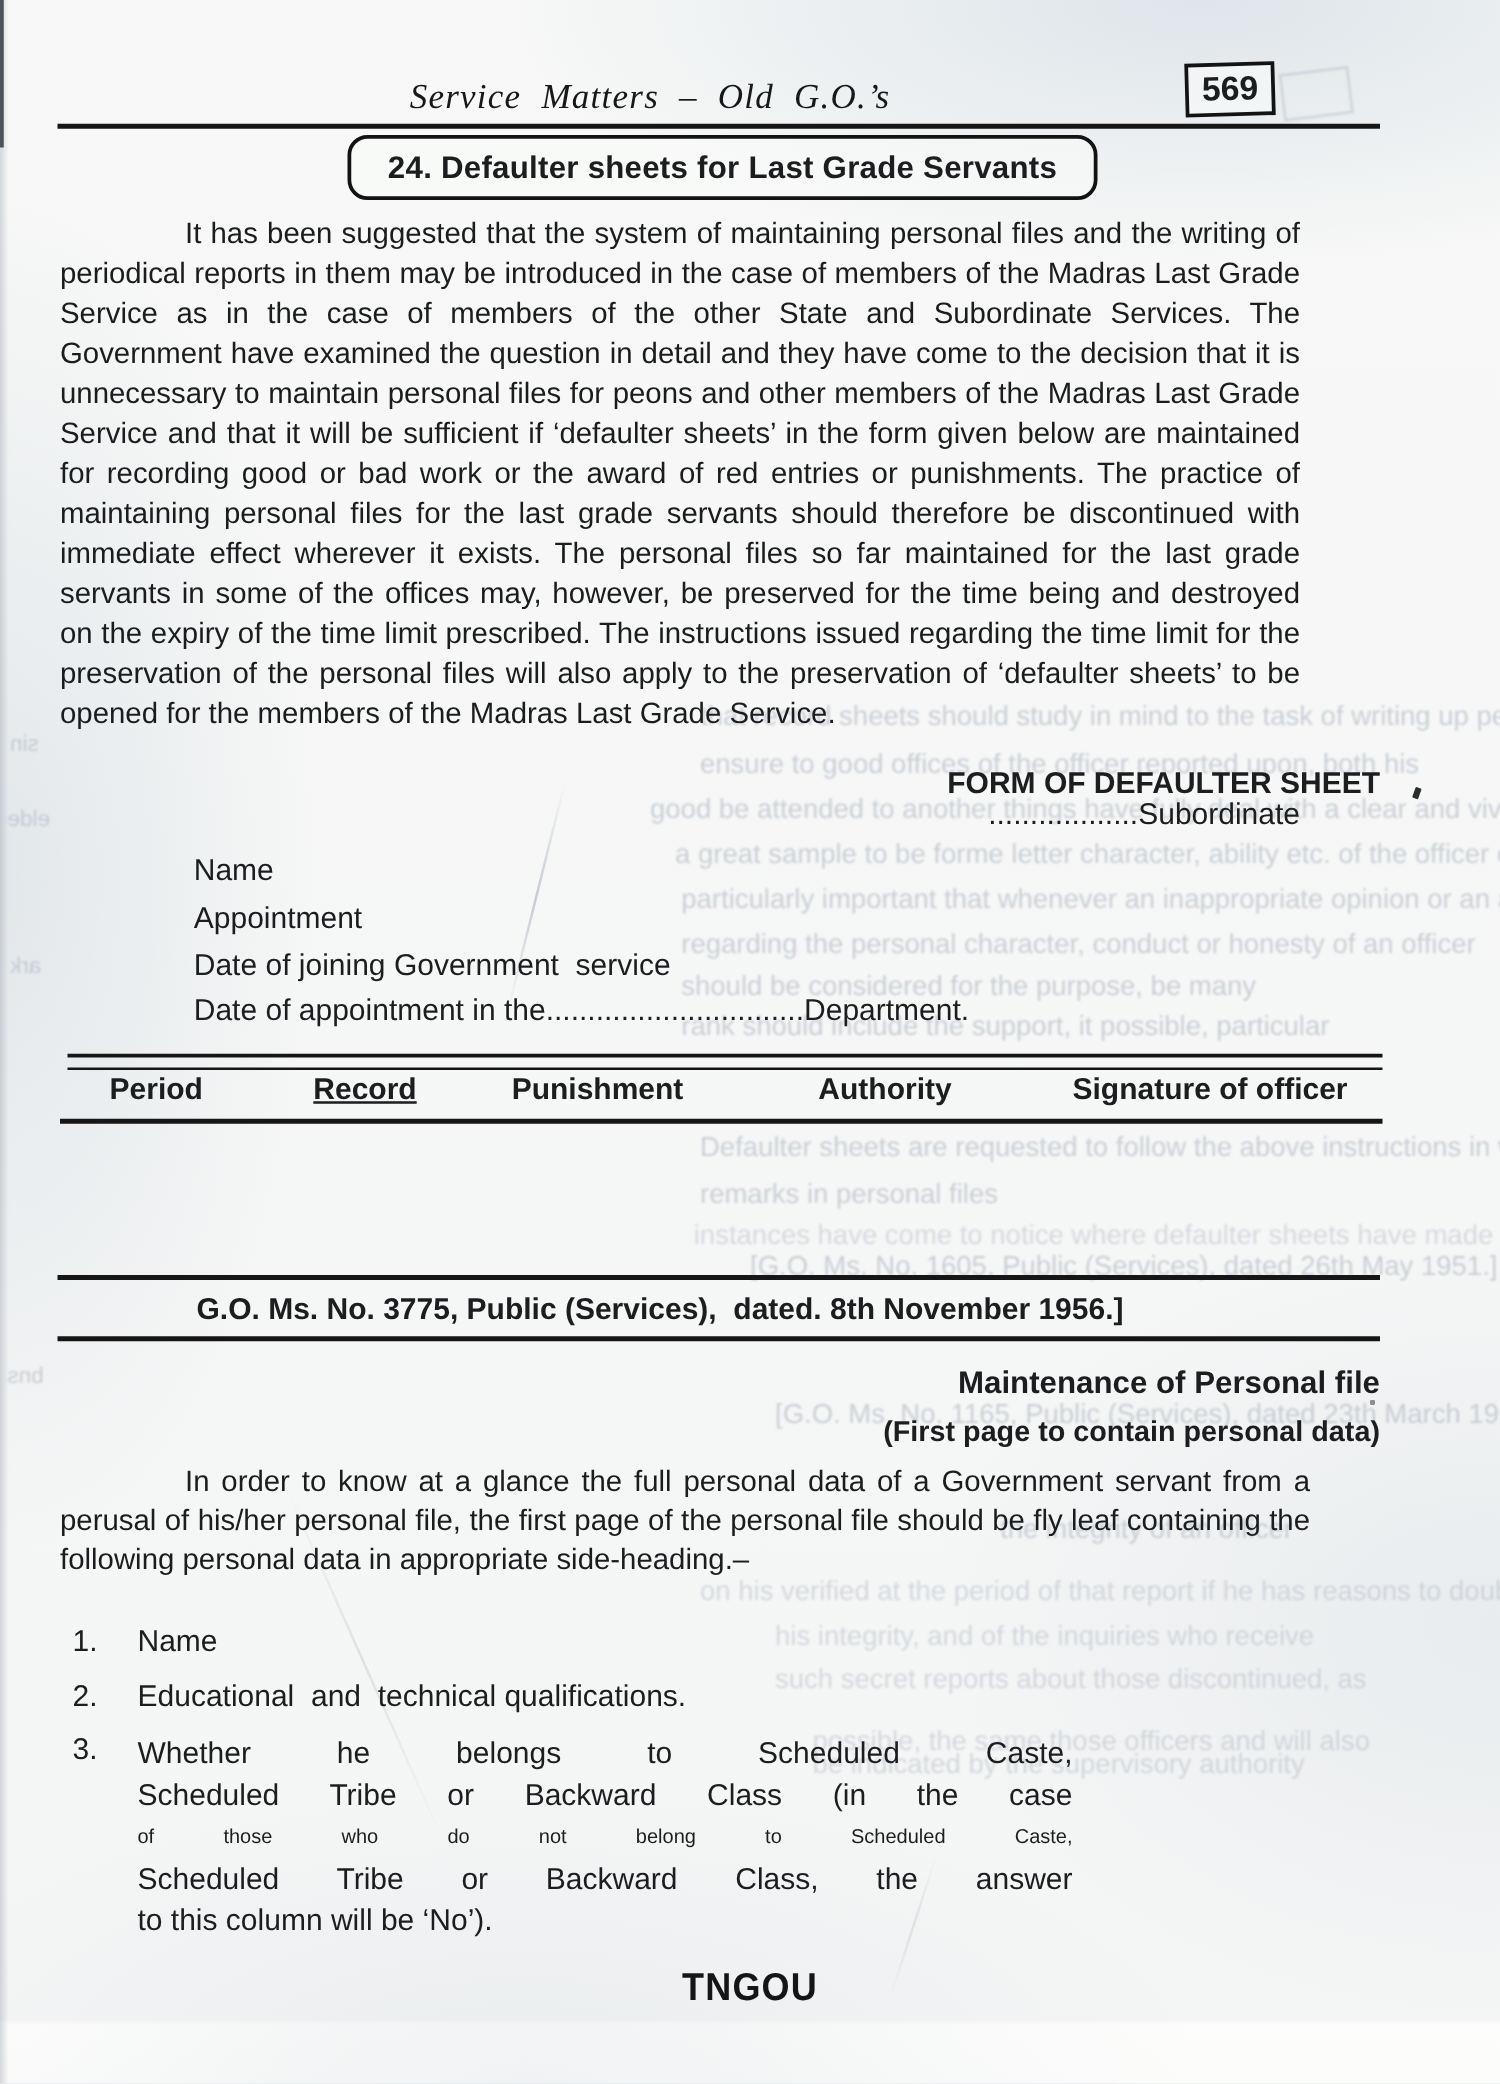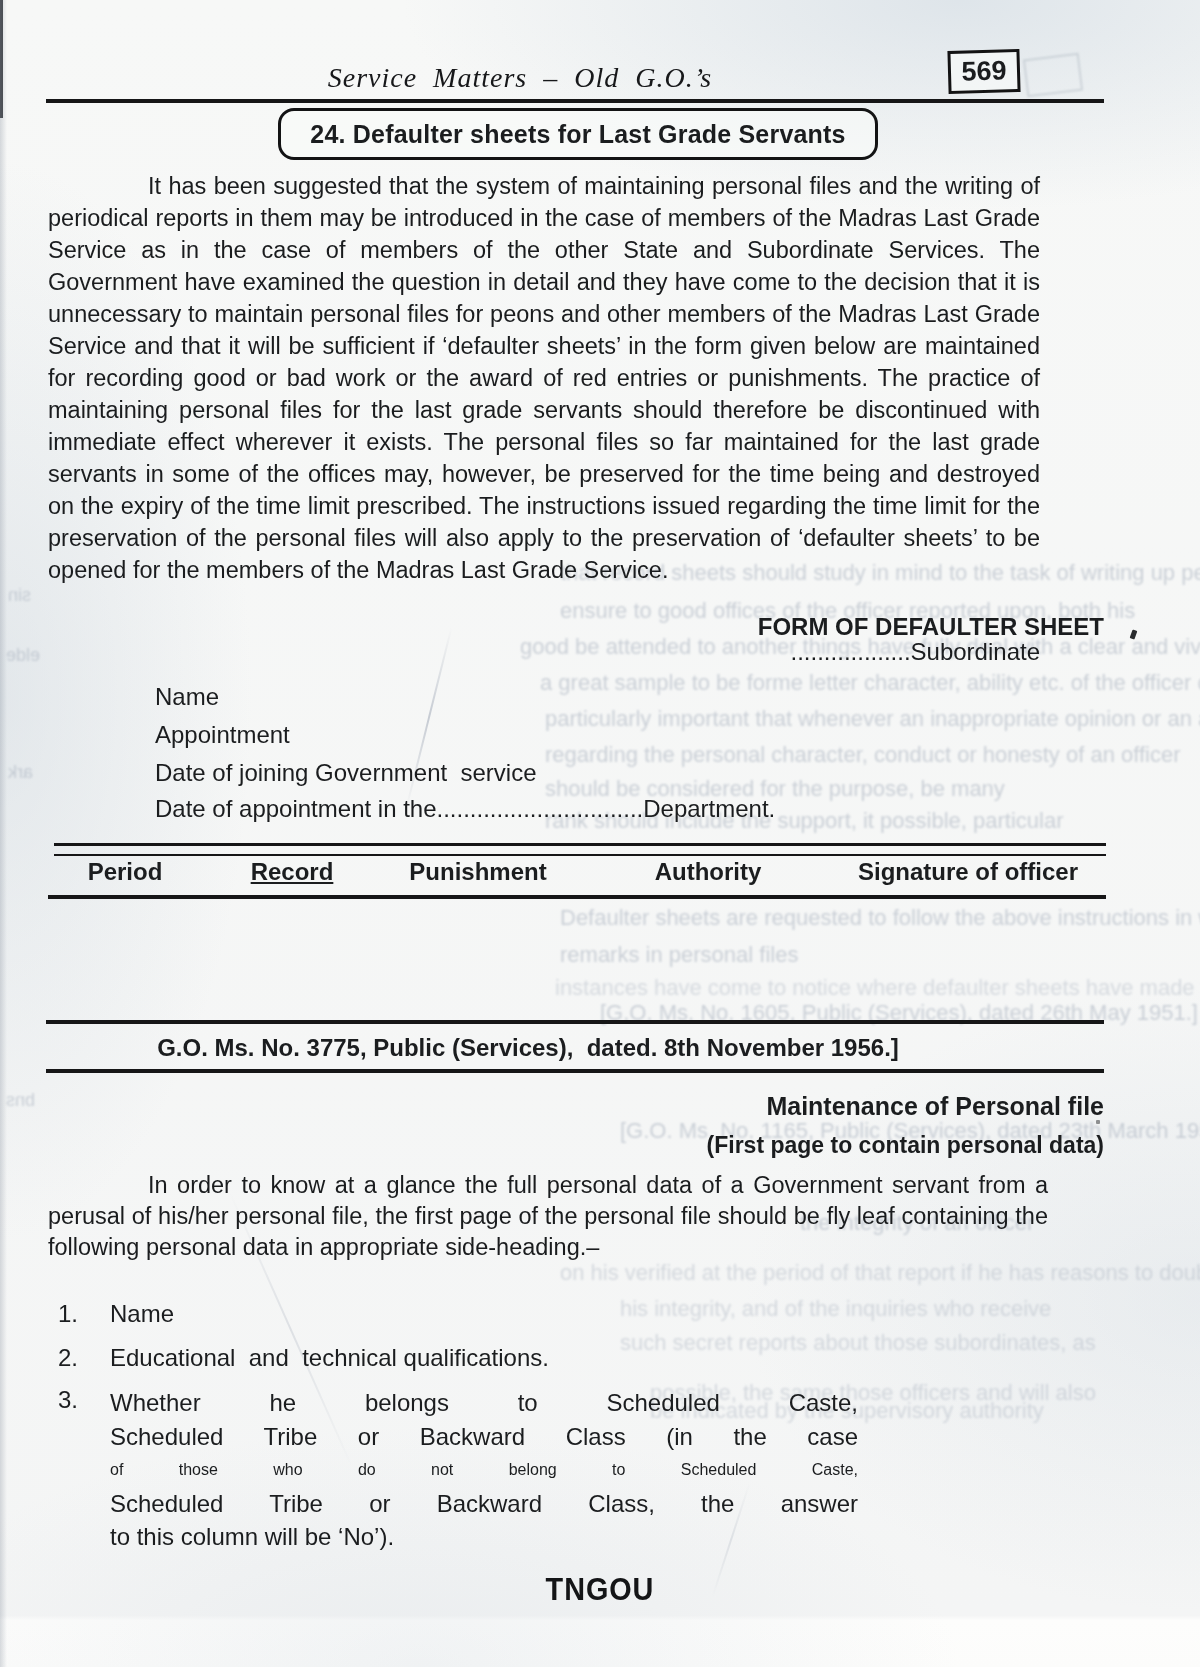--- a/index.html
+++ b/index.html
@@ -72,21 +72,21 @@
   <div class="ghost" style="left:545px;top:776px;">should be considered for the purpose, be many</div>
   <div class="ghost" style="left:545px;top:808px;">rank should include the support, it possible, particular</div>
   <div class="ghost" style="left:560px;top:905px;">Defaulter sheets are requested to follow the above instructions in writing their</div>
   <div class="ghost" style="left:560px;top:942px;">remarks in personal files</div>
   <div class="ghost" style="left:600px;top:1000px;">[G.O. Ms. No. 1605, Public (Services), dated 26th May 1951.]</div>
   <div class="ghost" style="left:555px;top:975px;opacity:.4;">instances have come to notice where defaulter sheets have made the remark</div>
   <div class="ghost" style="left:620px;top:1118px;">[G.O. Ms. No. 1165, Public (Services), dated 23th March 1953.]</div>
   <div class="ghost" style="left:780px;top:1210px;margin-left:20px;">the integrity of an officer</div>
   <div class="ghost" style="left:560px;top:1260px;opacity:.42;">on his verified at the period of that report if he has reasons to doubt</div>
   <div class="ghost" style="left:620px;top:1296px;opacity:.42;">his integrity, and of the inquiries who receive</div>
-  <div class="ghost" style="left:620px;top:1330px;opacity:.42;">such secret reports about those subordinates, as</div>
+  <div class="ghost" style="left:620px;top:1330px;opacity:.42;">such secret reports about those discontinued, as</div>
   <div class="ghost" style="left:650px;top:1364px;opacity:.42;margin-top:16px;">possible, the same those officers and will also</div>
   <div class="ghost" style="left:650px;top:1398px;opacity:.42;text-align:center;">be indicated by the supervisory authority</div>
   <div class="ghost m sm" style="left:8px;top:585px;">sin</div>
   <div class="ghost m sm" style="left:6px;top:645px;">elde</div>
   <div class="ghost m sm" style="left:8px;top:762px;">ark</div>
   <div class="ghost m sm" style="left:6px;top:1090px;">bns</div>
 
   <div class="crease" style="left:428px;top:625px;height:185px;transform:rotate(14deg);"></div>
   <div class="crease" style="left:290px;top:1180px;height:300px;transform:rotate(-24deg);opacity:.5;"></div>
   <div class="crease" style="left:730px;top:1480px;height:120px;transform:rotate(18deg);opacity:.45;"></div>

